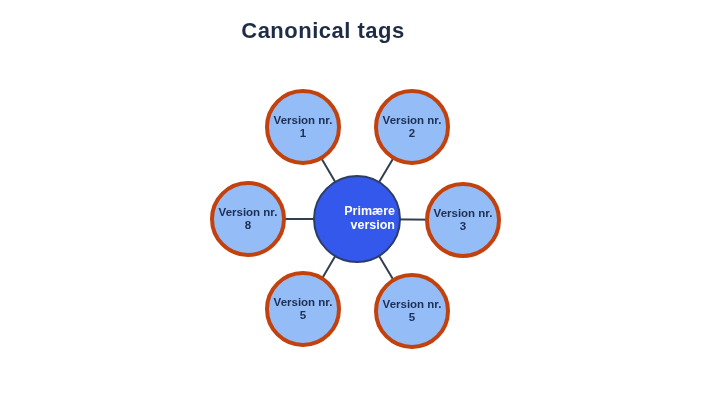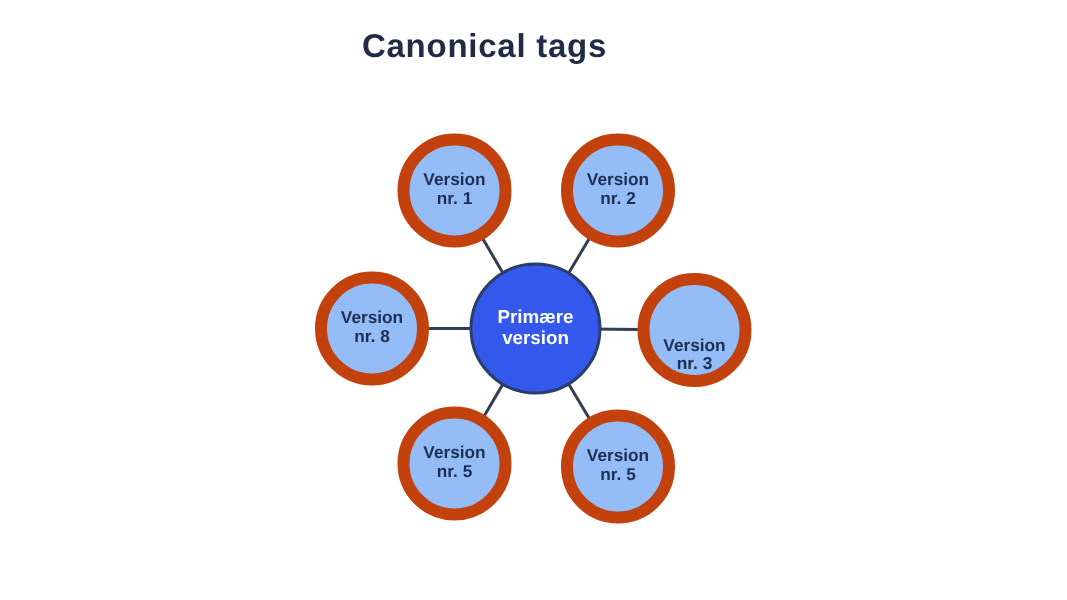--- a/index.html
+++ b/index.html
@@ -47,42 +47,42 @@
   }
   .node span {
     display: block;
     line-height: 1.1;
     padding: 0 4px;
   }
   .sat {
     width: 76px;
     height: 76px;
     background: #94bcf7;
-    border: 8px solid #c2410c;
+    border: 4px solid #c2410c;
     color: #1d2f52;
     font-size: 11.5px;
     font-weight: 700;
   }
   .center {
     width: 88px;
     height: 88px;
     background: #3457ec;
     border: 2px solid #2b3e68;
     color: #ffffff;
     font-size: 12.5px;
     font-weight: 700;
   }
   
   .n1 { left: 265px; top: 89px;  }
   .n2 { left: 374px; top: 89px;  }
-  .n3 { left: 425px; top: 182px; align-items: flex-end; }
+  .n3 { left: 425px; top: 182px; }
   .n4 { left: 374px; top: 273px; }
   .n5 { left: 265px; top: 271px; }
   .n6 { left: 210px; top: 181px; }
-  .c0 { left: 313px; top: 175px; }
+  .c0 { left: 313px; top: 175px; text-align: right; }
 </style>
 </head>
 <body>
 
 <div class="stage">
 
   <h1 class="title">Canonical tags</h1>
 
   <div>
 

